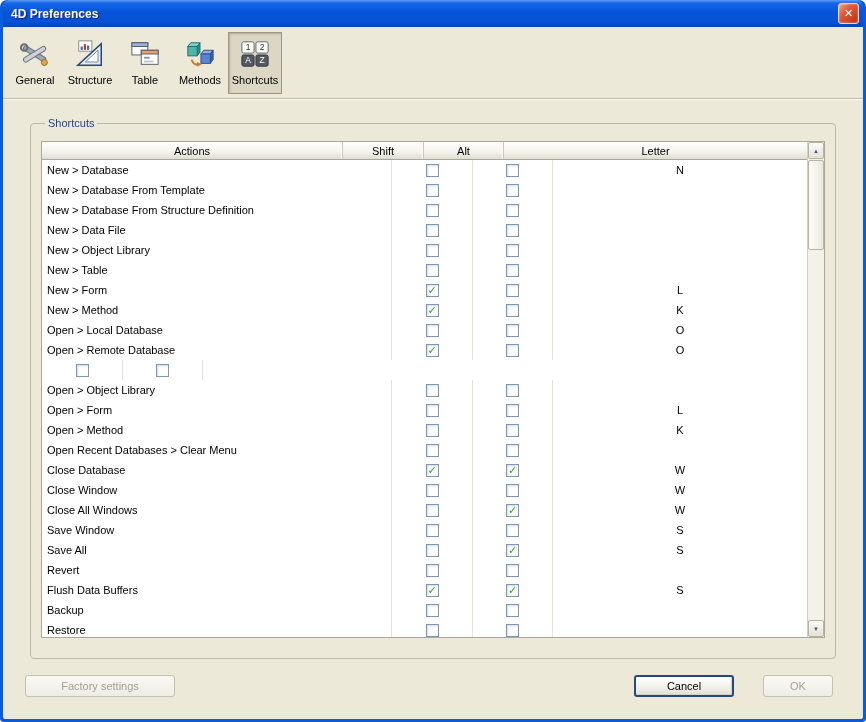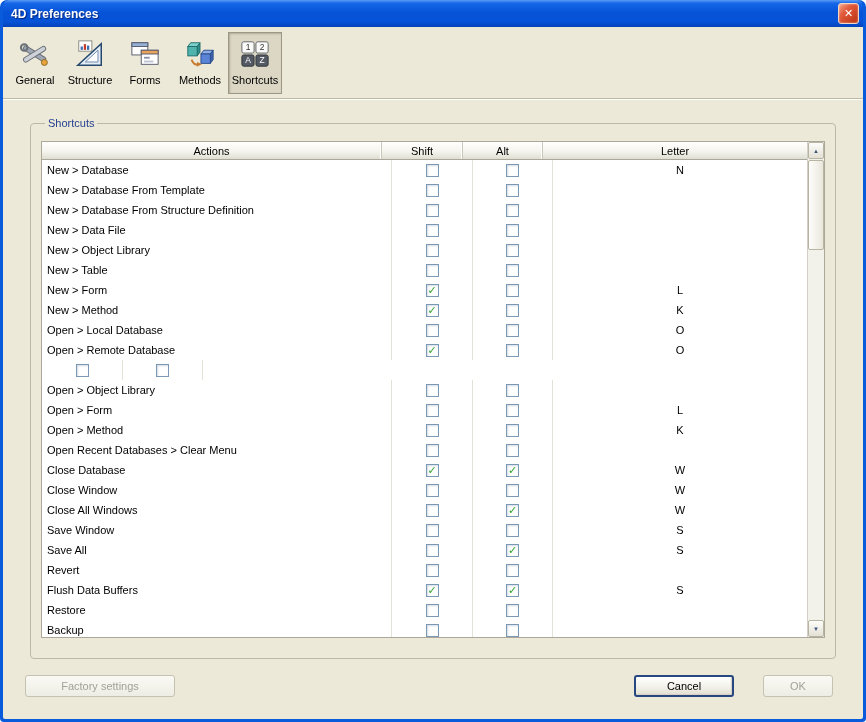--- a/index.html
+++ b/index.html
@@ -107,21 +107,21 @@
     font-size: 11px; color: #000;
     display: flex; align-items: center;
     border-right: 1px solid #E3E2D8;
     overflow: hidden; white-space: nowrap;
   }
   .cell:last-child { border-right: none; }
   .c-actions { width: 350px; padding-left: 5px; }
   .c-shift { width: 81px; justify-content: center; }
   .c-alt { width: 80px; justify-content: center; }
   .c-letter { flex: 1; justify-content: center; }
-  .w-actions { width: 340px; }
+  .w-actions { width: 301px; }
   .w-shift { width: 81px; }
   .w-alt { width: 80px; }
   .w-letter { flex: 1; }
   
   .cb {
     display: inline-block;
     width: 13px; height: 13px;
     background: #fff;
     border: 1px solid #7B99B5;
     box-shadow: inset 1px 1px 2px rgba(110,135,160,.3);
@@ -223,21 +223,21 @@
           <span class="tb-icon">
             <svg viewBox="0 0 32 32" width="30" height="30">
               <rect x="2" y="4" width="17" height="13" fill="#FFFFFF" stroke="#55596B"></rect>
               <rect x="2" y="4" width="17" height="4" fill="#94B0D4" stroke="#55596B"></rect>
               <rect x="12" y="12" width="18" height="15" fill="#FFFFFF" stroke="#55596B"></rect>
               <rect x="12" y="12" width="18" height="4" fill="#E9A35B" stroke="#55596B"></rect>
               <rect x="15" y="19" width="6" height="2" fill="#8C93A8"></rect>
               <rect x="15" y="23" width="10" height="2" fill="#BDC3D2"></rect>
             </svg>
           </span>
-          <span class="tb-label">Forms</span>
+          <span class="tb-label">Table</span>
         </div>
         <div class="tb-item">
           <span class="tb-icon">
             <svg viewBox="0 0 32 32" width="30" height="30">
               <polygon points="3,8 6,4 16,4 13,8" fill="#7ED0CB" stroke="#1E6E6A"></polygon>
               <polygon points="13,8 16,4 16,14 13,18" fill="#2E8F8A" stroke="#1E6E6A"></polygon>
               <rect x="3" y="8" width="10" height="10" fill="#4FB3AE" stroke="#1E6E6A"></rect>
               <polygon points="17,16 20,12 30,12 27,16" fill="#8FAEE8" stroke="#2A4C8C"></polygon>
               <polygon points="27,16 30,12 30,22 27,26" fill="#3D63AD" stroke="#2A4C8C"></polygon>
               <rect x="17" y="16" width="10" height="10" fill="#5B84D6" stroke="#2A4C8C"></rect>
@@ -489,31 +489,31 @@
                 <div class="cell c-actions">Flush Data Buffers</div>
                 <div class="cell c-shift">
                   <span class="cb">✓</span>
                 </div>
                 <div class="cell c-alt">
                   <span class="cb">✓</span>
                 </div>
                 <div class="cell c-letter">S</div>
               </div>
               <div class="trow">
+                <div class="cell c-actions">Backup</div>
+                <div class="cell c-shift">
+                  <span class="cb"></span>
+                </div>
+                <div class="cell c-alt">
+                  <span class="cb"></span>
+                </div>
+                <div class="cell c-letter"></div>
+              </div>
+              <div class="trow">
                 <div class="cell c-actions">Restore</div>
-                <div class="cell c-shift">
-                  <span class="cb"></span>
-                </div>
-                <div class="cell c-alt">
-                  <span class="cb"></span>
-                </div>
-                <div class="cell c-letter"></div>
-              </div>
-              <div class="trow">
-                <div class="cell c-actions">Backup</div>
                 <div class="cell c-shift">
                   <span class="cb"></span>
                 </div>
                 <div class="cell c-alt">
                   <span class="cb"></span>
                 </div>
                 <div class="cell c-letter"></div>
               </div>
             </div>
         </div>

